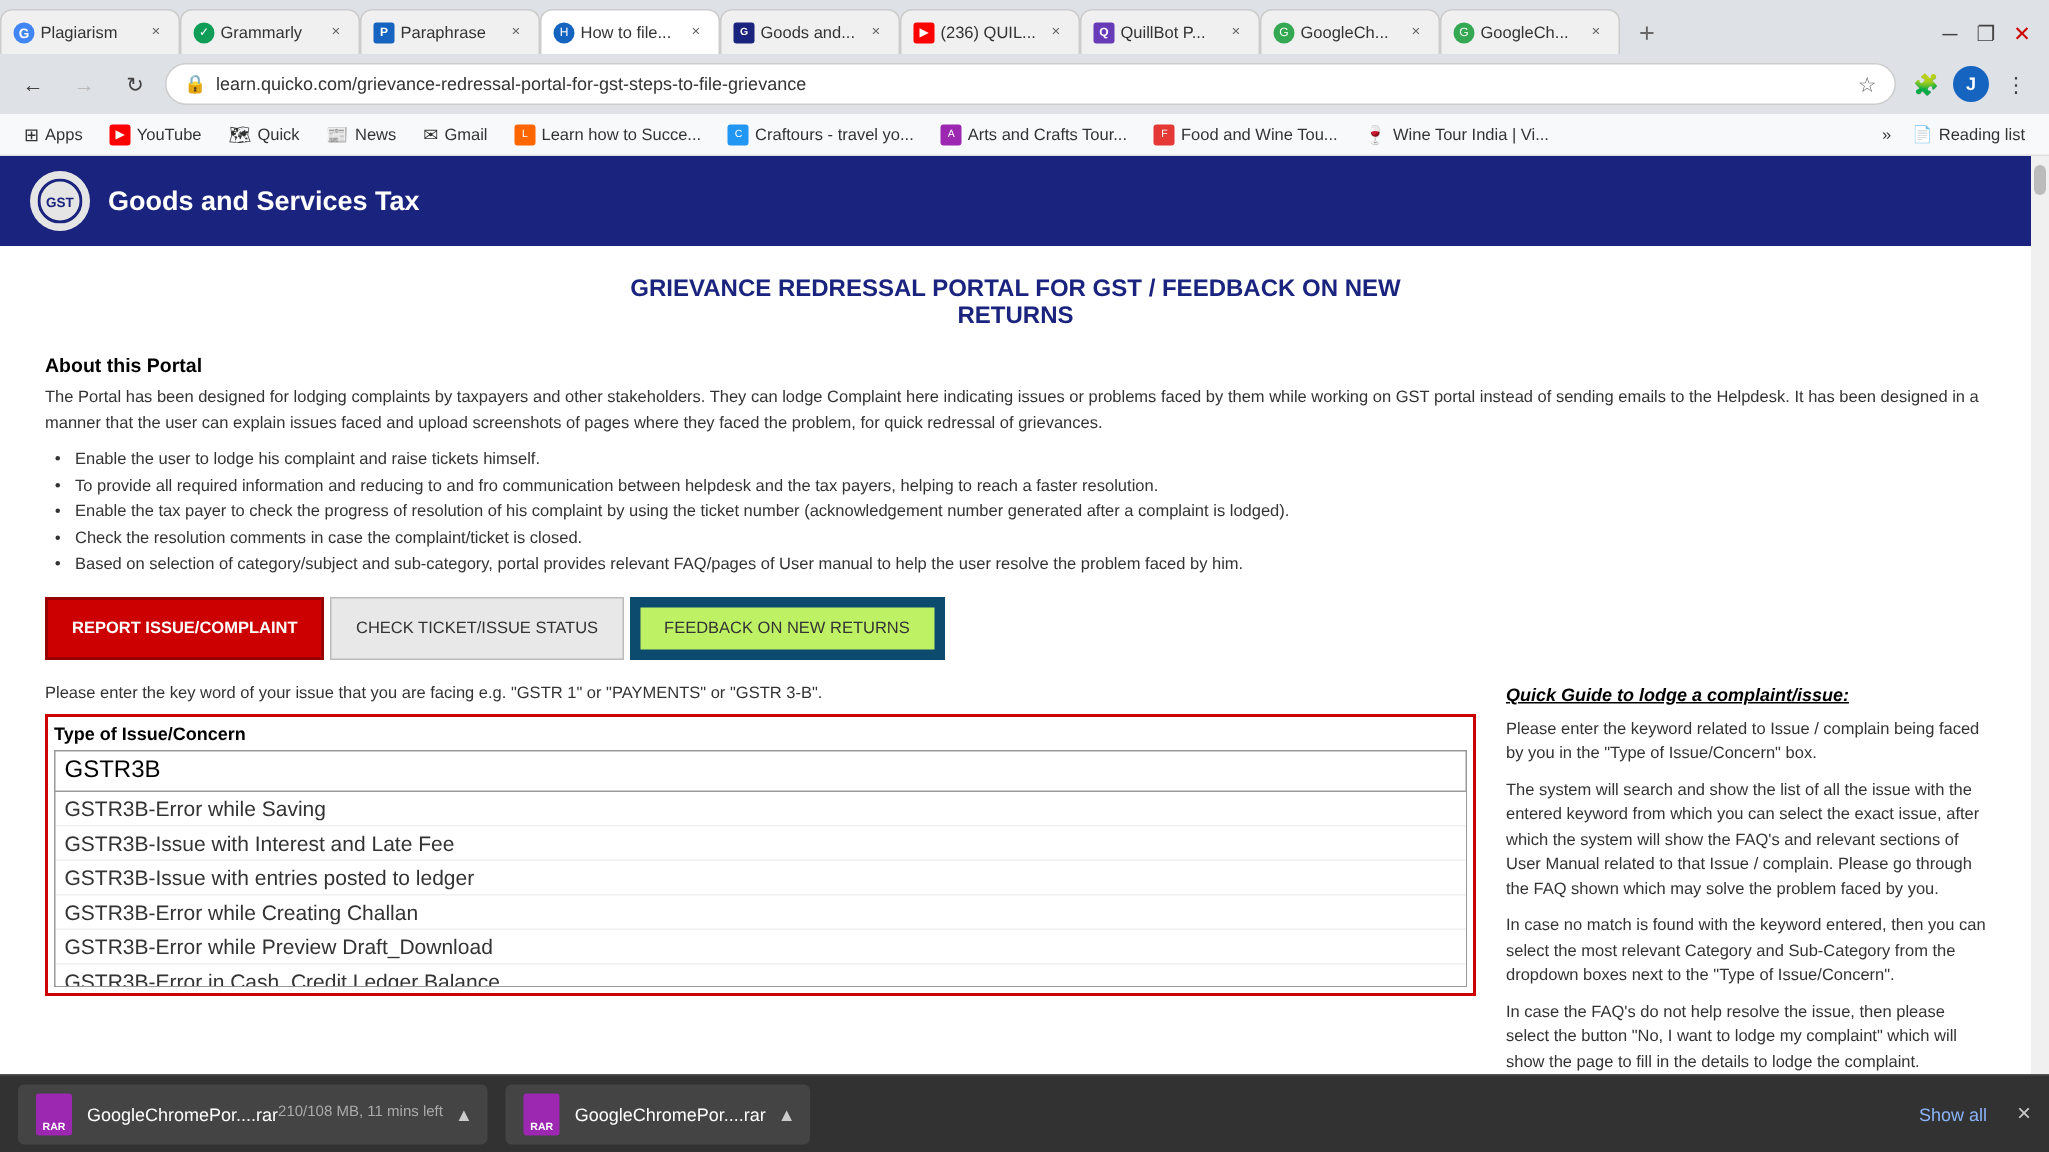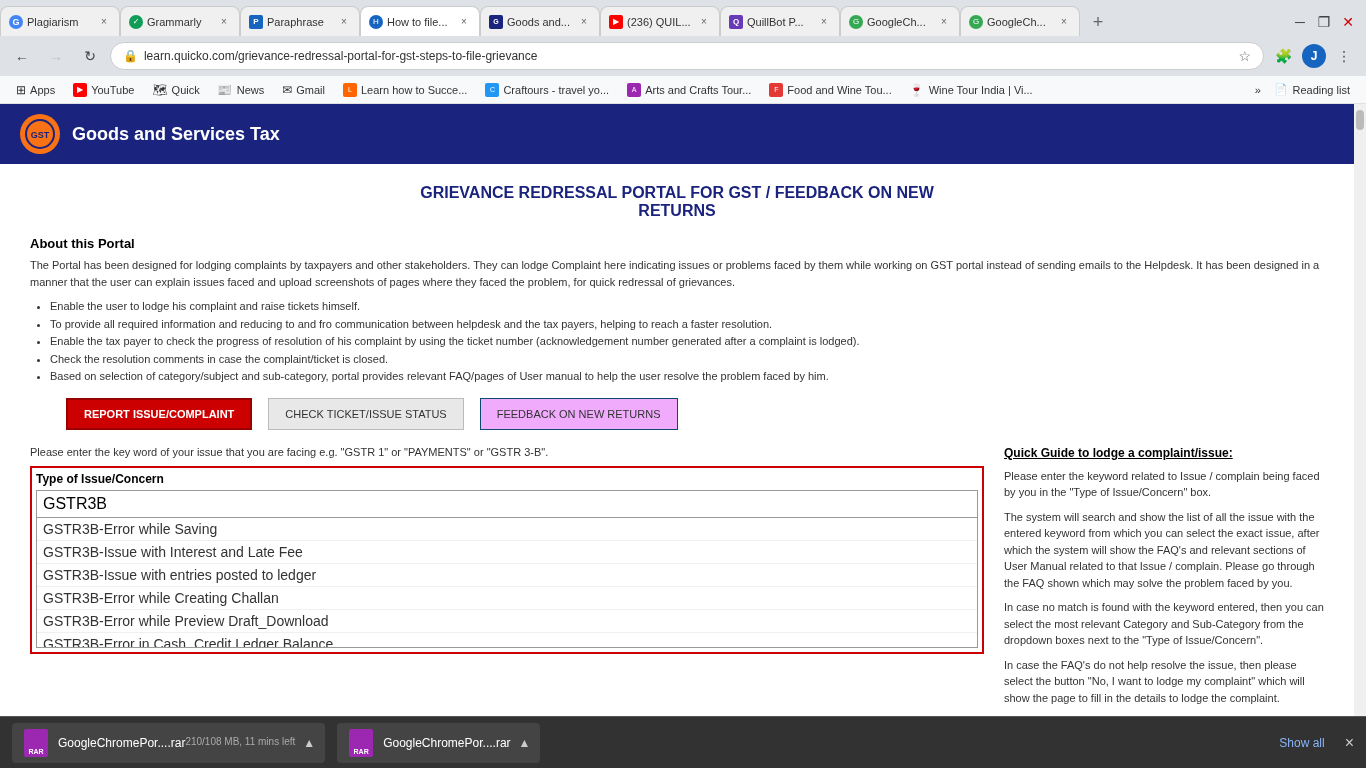--- a/index.html
+++ b/index.html
@@ -32,21 +32,21 @@
     .bookmarks-bar { height: 28px; background: #f8f9fa; border-bottom: 1px solid #e0e0e0; display: flex; align-items: center; padding: 0 8px; gap: 2px; overflow: hidden; }
     .bookmark-item { height: 22px; display: flex; align-items: center; padding: 0 8px; border-radius: 4px; font-size: 11px; color: #333; cursor: pointer; gap: 4px; white-space: nowrap; }
     .bm-more { margin-left: auto; font-size: 11px; color: #333; cursor: pointer; padding: 0 4px; }
     .reading-list-btn { display: flex; align-items: center; gap: 4px; padding: 0 8px; height: 22px; font-size: 11px; color: #333; border-radius: 4px; cursor: pointer; white-space: nowrap; }
 
     
     .page-content { flex: 1; overflow-y: auto; overflow-x: hidden; background: #f5f5f5; }
 
     
     .gst-header { background: #1a237e; color: white; padding: 10px 20px; display: flex; align-items: center; gap: 12px; margin-bottom: 0; }
-    .gst-logo { width: 40px; height: 40px; border-radius: 50%; background: #f97316; display: flex; align-items: center; justify-content: center; font-size: 10px; color: #1a237e; font-weight: bold; }
+    .gst-logo { width: 40px; height: 40px; border-radius: 50%; background: #e5e5e5; display: flex; align-items: center; justify-content: center; font-size: 10px; color: #1a237e; font-weight: bold; }
     .gst-title { font-size: 18px; font-weight: bold; }
 
     
     .page-main { background: #fff; padding: 20px 30px; }
     .main-title { text-align: center; font-size: 16px; font-weight: bold; color: #1a237e; margin-bottom: 16px; text-transform: uppercase; }
     .about-section h3 { font-size: 13px; font-weight: bold; color: #000; margin-bottom: 6px; }
     .about-section p { font-size: 11px; color: #333; line-height: 1.5; margin-bottom: 8px; }
     .advantages-title { font-size: 12px; color: #333; margin-bottom: 6px; }
     .advantages-list { padding-left: 20px; margin-bottom: 12px; }
     .advantages-list li { font-size: 11px; color: #333; line-height: 1.6; }
@@ -57,21 +57,21 @@
     .form-right { width: 320px; }
 
     .form-instruction { font-size: 11px; color: #333; margin-bottom: 8px; }
     .input-label { font-size: 12px; font-weight: bold; color: #000; margin-bottom: 4px; display: block; }
     .issue-input-box { border: 2px solid #c00; padding: 4px; }
     .issue-input { width: 100%; border: 1px solid #999; padding: 4px 6px; font-size: 16px; }
     .dropdown-list { border: 1px solid #999; border-top: none; background: #fff; max-height: 130px; overflow-y: auto; }
     .dropdown-item { padding: 3px 6px; font-size: 14px; color: #333; cursor: pointer; border-bottom: 1px solid #f0f0f0; }
 
     
-    .quick-guide h4 { font-size: 12px; font-weight: bold; color: #000; margin-bottom: 8px; text-decoration: underline; }
+    .quick-guide h4 { font-size: 12px; font-weight: bold; color: #000; margin-bottom: 8px; text-decoration: underline; font-style: italic; }
     .quick-guide p { font-size: 11px; color: #333; line-height: 1.5; margin-bottom: 8px; }
 
     
     .page-content::-webkit-scrollbar { width: 8px; }
     .page-content::-webkit-scrollbar-track { background: #f0f0f0; }
     .page-content::-webkit-scrollbar-thumb { background: #bbb; }
 
     
     .browser-scrollbar { width: 12px; background: #f0f0f0; display: flex; flex-direction: column; align-items: center; }
 
@@ -88,24 +88,24 @@
 
     .tab-bar-wrapper { display: flex; align-items: flex-end; overflow: hidden; }
 
     .favicon-g { color: white; font-size: 9px; font-weight: bold; background: #4285f4; width: 14px; height: 14px; border-radius: 50%; display: flex; align-items: center; justify-content: center; }
     .favicon-check { color: white; font-size: 8px; background: #0f9d58; width: 14px; height: 14px; border-radius: 50%; display: flex; align-items: center; justify-content: center; }
 
     .col-icon { width: 14px; height: 14px; display: flex; align-items: center; justify-content: center; }
 
     .scrollbar-area { display: flex; flex: 1; overflow: hidden; }
 
-    .action-buttons-wrapper { display: flex; gap: 16px; margin-bottom: 16px; margin-left: 36px; }
+    .action-buttons-wrapper { display: flex; gap: 4px; margin-bottom: 16px; }
     .btn-report { background: #c00; color: #fff; padding: 8px 16px; font-size: 11px; font-weight: bold; border: 2px solid #900; cursor: pointer; }
     .btn-check { background: #e8e8e8; color: #333; padding: 8px 16px; font-size: 11px; border: 1px solid #bbb; cursor: pointer; }
-    .btn-feedback { background: #f0abfc; color: #333; padding: 8px 16px; font-size: 11px; border: 1px solid #0c4a6e; cursor: pointer; }
+    .btn-feedback { background: #bef264; color: #333; padding: 8px 16px; font-size: 11px; border: 7px solid #0c4a6e; cursor: pointer; }
   </style>
 </head>
 <body>
 
 <div class="browser-frame">
 
   <div class="tab-bar">
     <div class="tab-bar-wrapper">
 
       <div class="tab">

